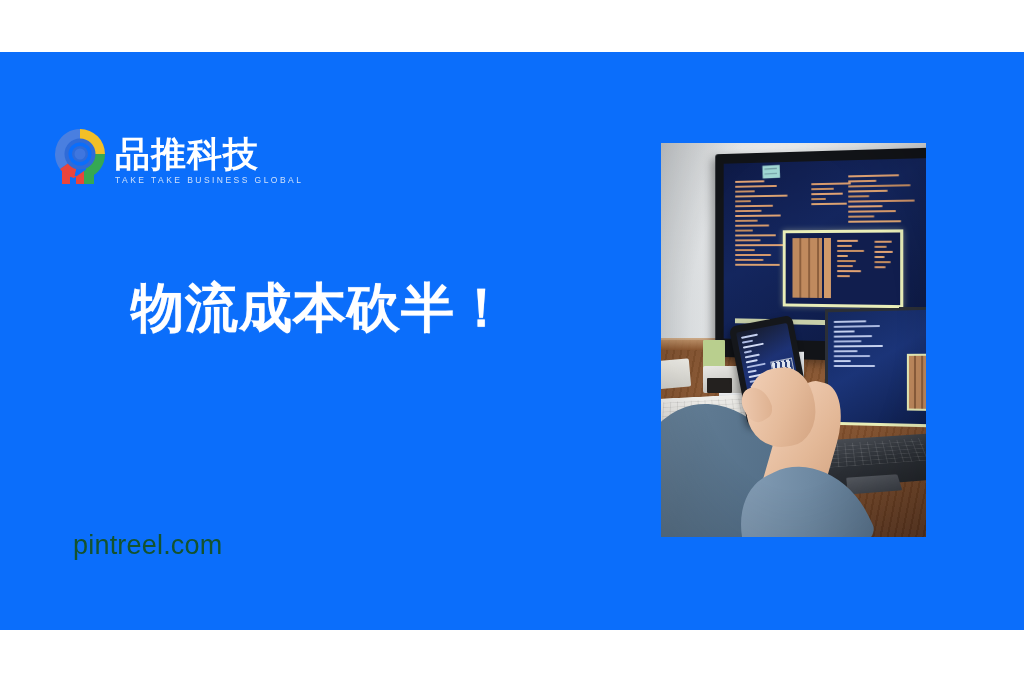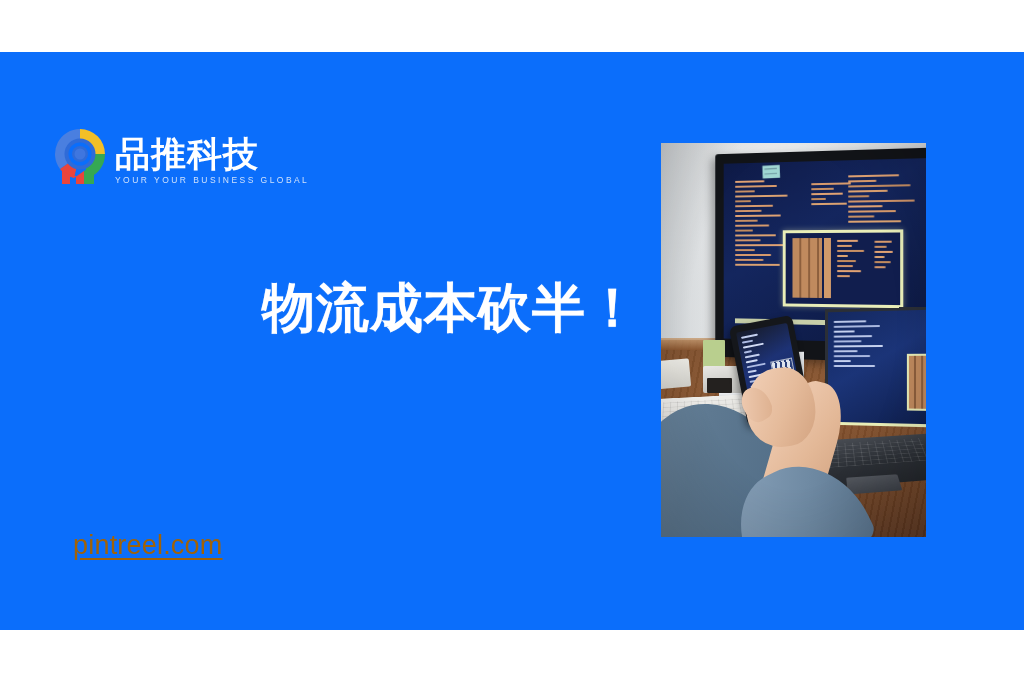--- a/index.html
+++ b/index.html
@@ -84,21 +84,20 @@
     width: 640px;
     text-align: center;
     font-family: "DejaVu Sans", "Liberation Sans", sans-serif;
     font-weight: 700;
     color: #ffffff;
   }
 
   .headline-line {
     white-space: nowrap;
     text-shadow: 0 0 1px rgba(255,255,255,0.5);
-    text-align: right;
   }
 
   .headline-line-1 {
     font-size: 53px;
     line-height: 64px;
     letter-spacing: 1px;
   }
 
   .headline-line-2 {
     font-size: 53px;
@@ -107,22 +106,21 @@
   }
 
   
   .site-url {
     position: absolute;
     left: 73px;
     top: 528px;
     font-family: "Liberation Sans", sans-serif;
     font-size: 27px;
     line-height: 34px;
-    color: #a16207;
-    text-decoration: underline;
+    color: #14532d;
     text-underline-offset: 4px;
     letter-spacing: 0.2px;
   }
 
   
   .photo {
     position: absolute;
     left: 661px;
     top: 143px;
     width: 265px;
@@ -445,21 +443,21 @@
         <path d="M10 44 L10 58 L18 58 L18 50 L24 50 L24 58 L32 58 L32 45 L22 52 Z" fill="#e8453c"></path>
         <path d="M32 45 L32 58 L42 58 L42 40 Z" fill="#35a853"></path>
 
         <circle cx="28" cy="28" r="13.5" fill="none" stroke="#2f6bd8" stroke-width="4"></circle>
         <circle cx="28" cy="28" r="8" fill="#2f6bd8"></circle>
         <circle cx="28" cy="28" r="5.5" fill="#3f76df"></circle>
       </svg>
     </div>
     <div class="logo-words">
       <div class="logo-cn">品推科技</div>
-      <div class="logo-tagline">YOUR YOUR BUSINESS GLOBAL</div>
+      <div class="logo-tagline">TAKE TAKE BUSINESS GLOBAL</div>
     </div>
   </div>
 
   <div class="headline">
     <div class="headline-line headline-line-1">物流成本砍半！</div>
   </div>
 
   <div class="site-url">pintreel.com</div>
 
   <div class="photo">

